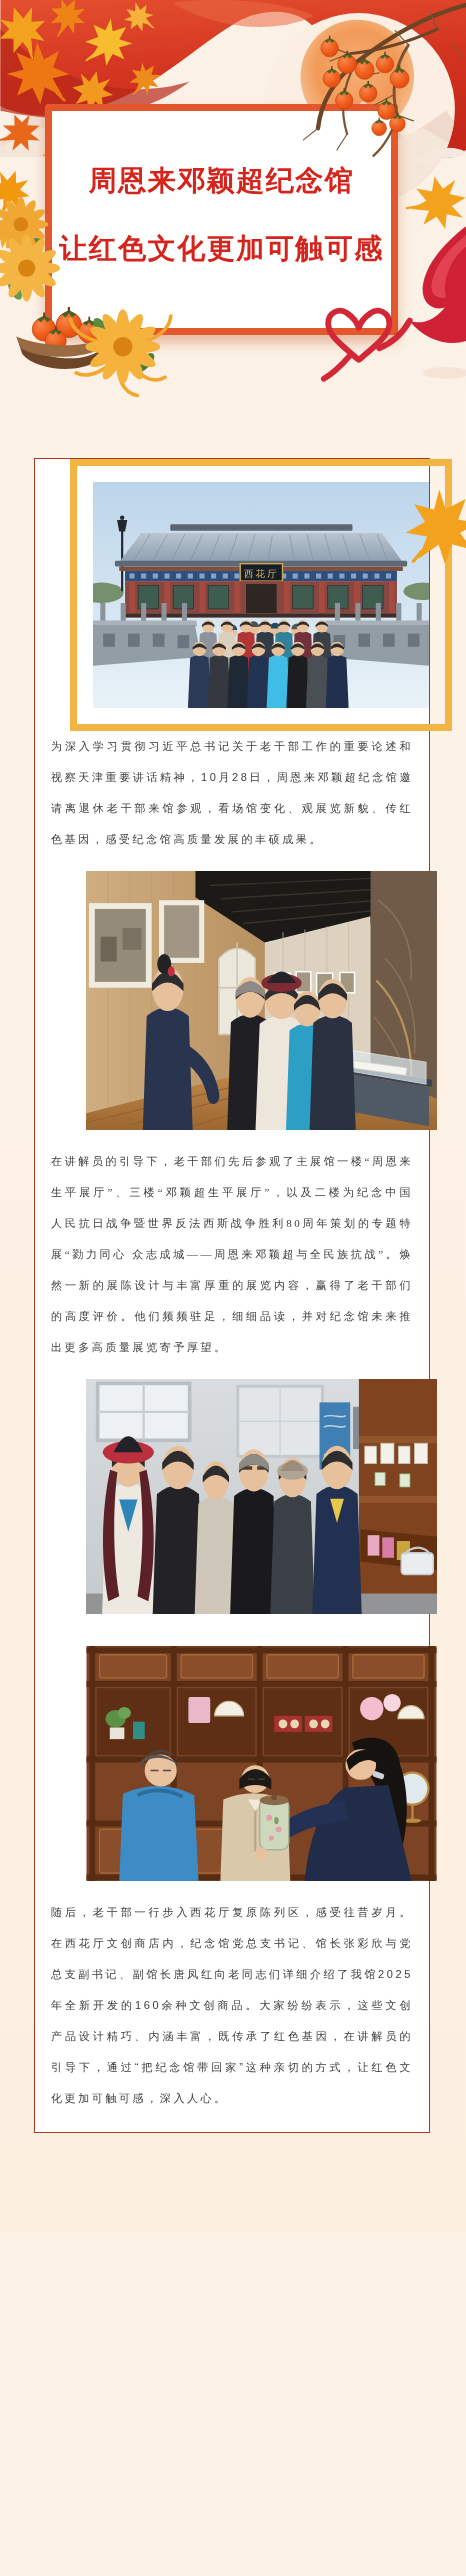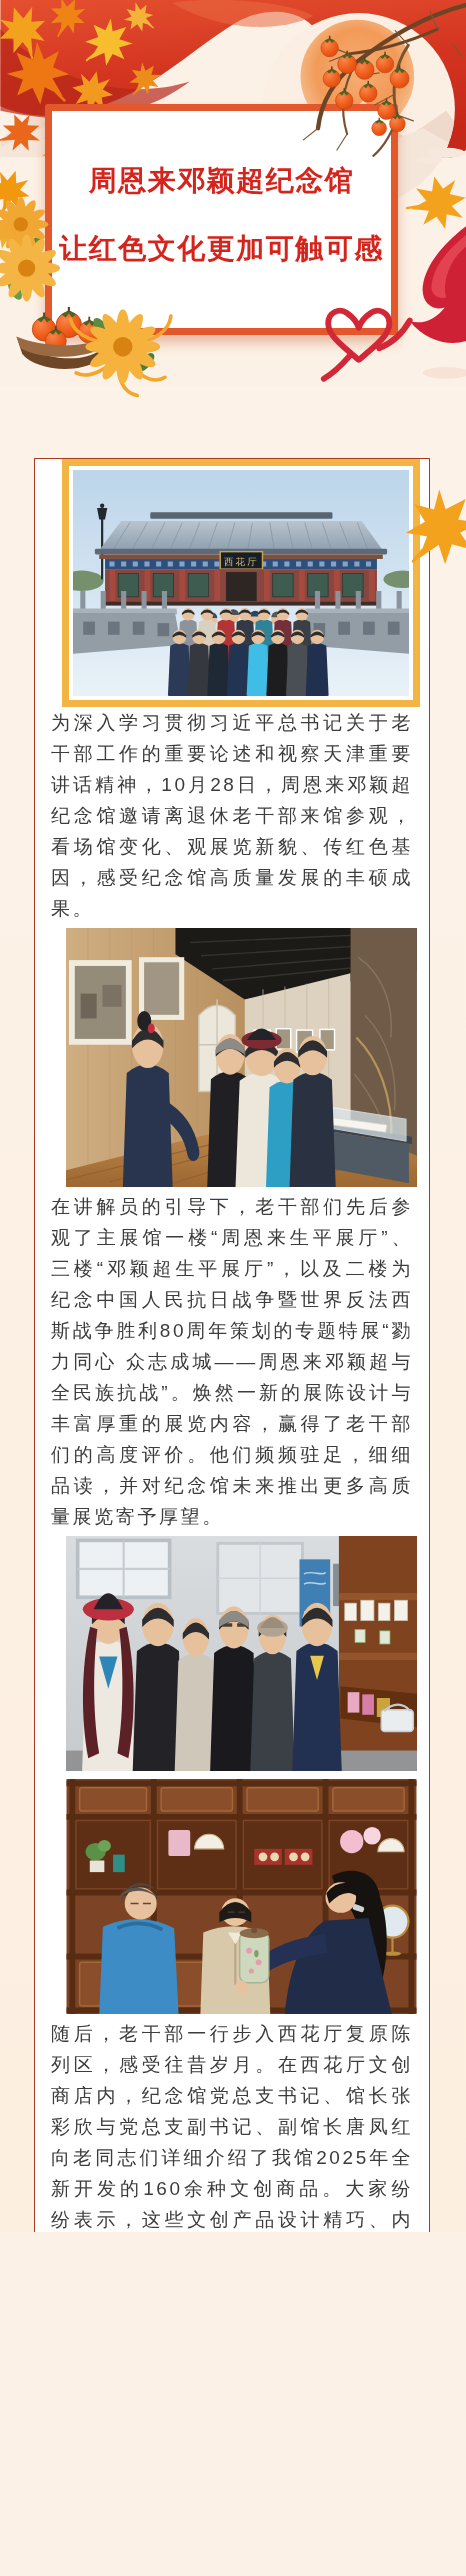--- a/index.html
+++ b/index.html
@@ -9,26 +9,26 @@
   .hero{position:relative;width:467px;height:386px;}
   .hero-bg{position:absolute;left:0;top:0;z-index:0;display:block;}
   .title-box{position:absolute;left:45px;top:104px;width:353px;height:231px;box-sizing:border-box;
         background:#ffffff;border:7.3px solid #e2572b;border-radius:2.9px;z-index:2;
         display:flex;flex-direction:column;align-items:center;padding-top:55px;gap:39px;
         box-shadow:0 7.3px 11.7px rgba(201,104,58,.40);}
   .title-line{font-size:28px;line-height:29px;font-weight:bold;color:#d4241c;letter-spacing:1.5px;white-space:nowrap;}
   .hero-overlay{position:absolute;left:0;top:0;z-index:3;pointer-events:none;display:block;}
   .card{position:relative;z-index:2;box-sizing:content-box;width:362px;margin:72px 0 0 34px;
         background:#ffffff;border:1.5px solid #ab3a22;padding:0 16px 17.5px 16px;}
-  figure.ph{margin:0 11px;padding:4px;}
+  figure.ph{margin:0 19px;padding:16px;}
   figure.ph svg{display:block;}
   .framed{border:7.3px solid #f2b544;width:336px;}
-  .mt34{margin-top:25px;} .mt44{margin-top:32px;} .mt17{margin-top:12.4px;} .mt19{margin-top:14px;}
+  .mt34{margin-top:25px;} .mt44{margin-top:32px;} .mt17{margin-top:12.4px;} .mt19{margin-top:14px;font-family:Liberation Serif, serif;}
   .mt13{margin-top:9.5px;} .mt15{margin-top:11px;} .mt18{margin-top:13px;} .mt0{margin-top:0;}
-  p.body{margin:0;font-size:19px;line-height:31px;letter-spacing:2.6px;color:#3c3c3c;
+  p.body{margin:0;font-size:11px;line-height:31px;letter-spacing:2.6px;color:#3c3c3c;
         text-align:justify;text-justify:inter-character;}
 </style>
 </head>
 <body>
 
 <div class="page">
 
   <svg width="0" height="0" style="position:absolute" aria-hidden="true">
     <defs>
       <radialGradient id="persGrad" cx="0.35" cy="0.3" r="0.9">

